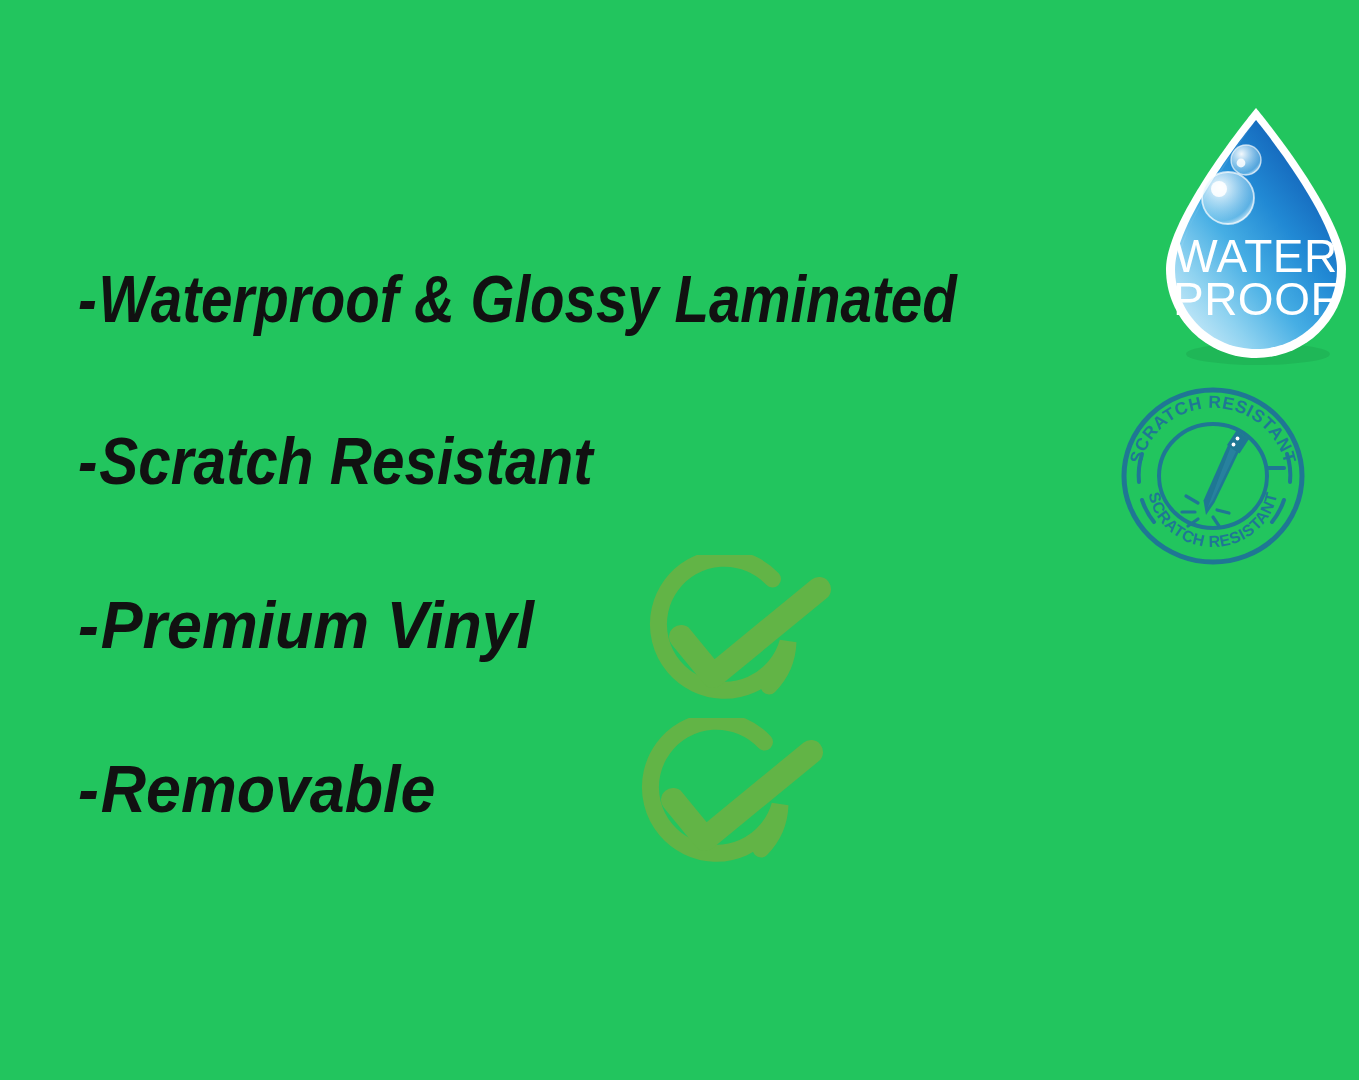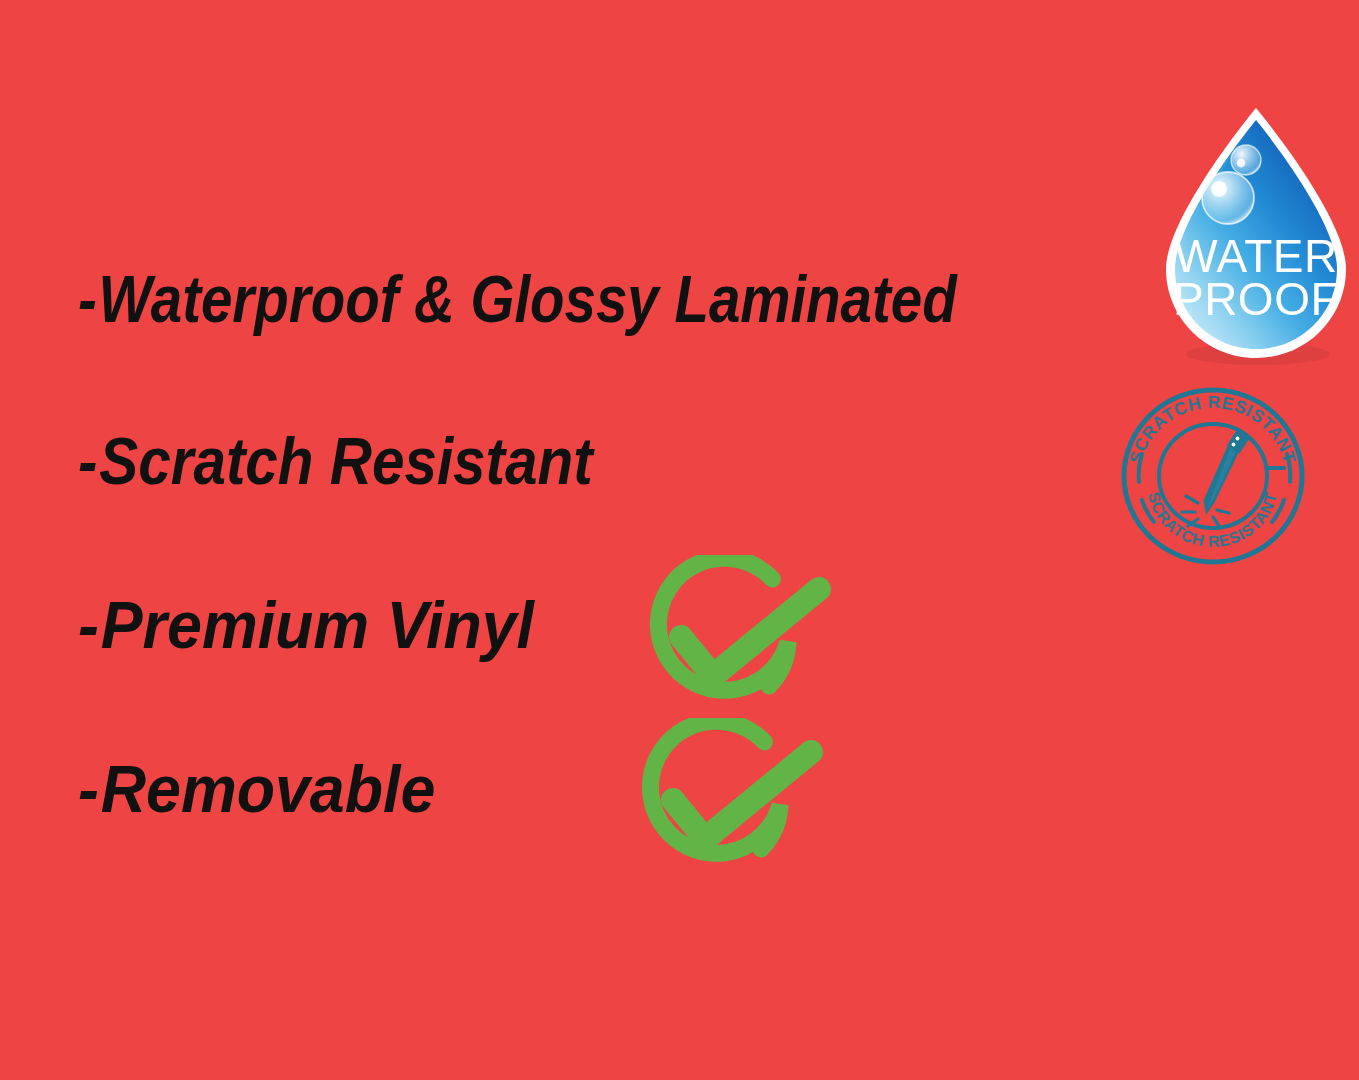--- a/index.html
+++ b/index.html
@@ -65,21 +65,21 @@
     width: 196px;
     height: 168px;
   }
   .check-mark svg { display: block; width: 100%; height: 100%; }
   #check-0 { left: 641px; top: 555px; }
   #check-1 { left: 633px; top: 718px; }
 </style>
 </head>
 <body style="background: rgb(255, 255, 255);">
 
-<div id="canvas" style="background: #ef4444;">
+<div id="canvas" style="background: #22c55e;">
 
   <div class="feature-line" id="feat-0">
     <span class="dash">-</span><span>Waterproof &amp; Glossy Laminated</span>
   </div>
   <div class="feature-line" id="feat-1">
     <span class="dash">-</span><span>Scratch Resistant</span>
   </div>
   <div class="feature-line" id="feat-2">
     <span class="dash">-</span><span>Premium Vinyl</span>
   </div>

